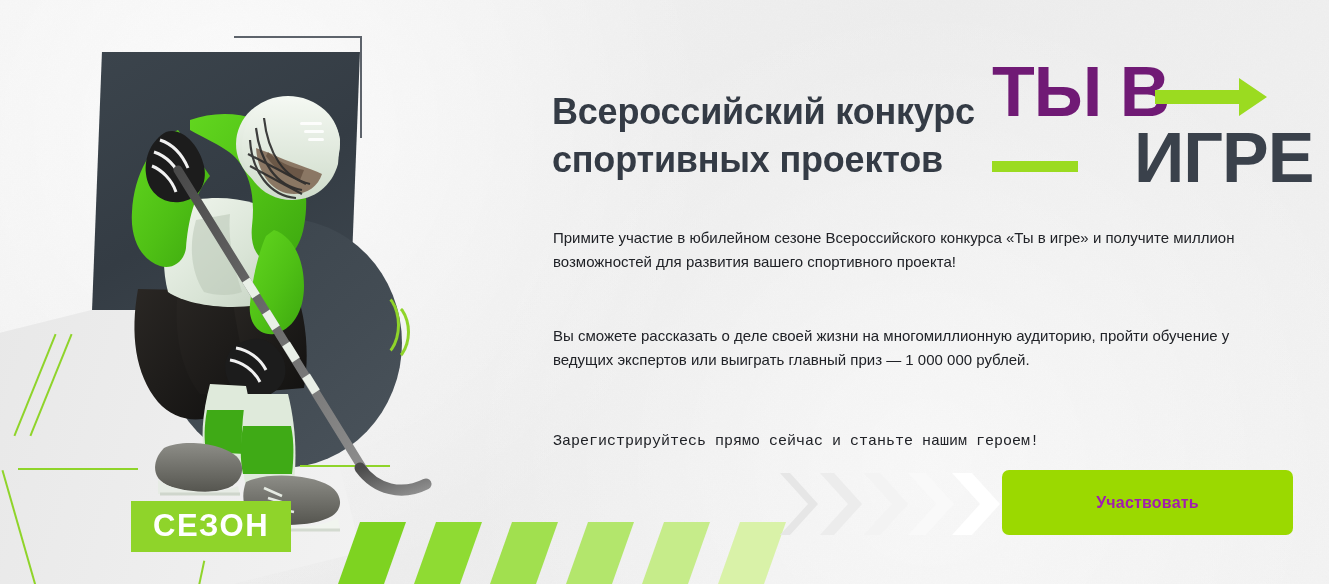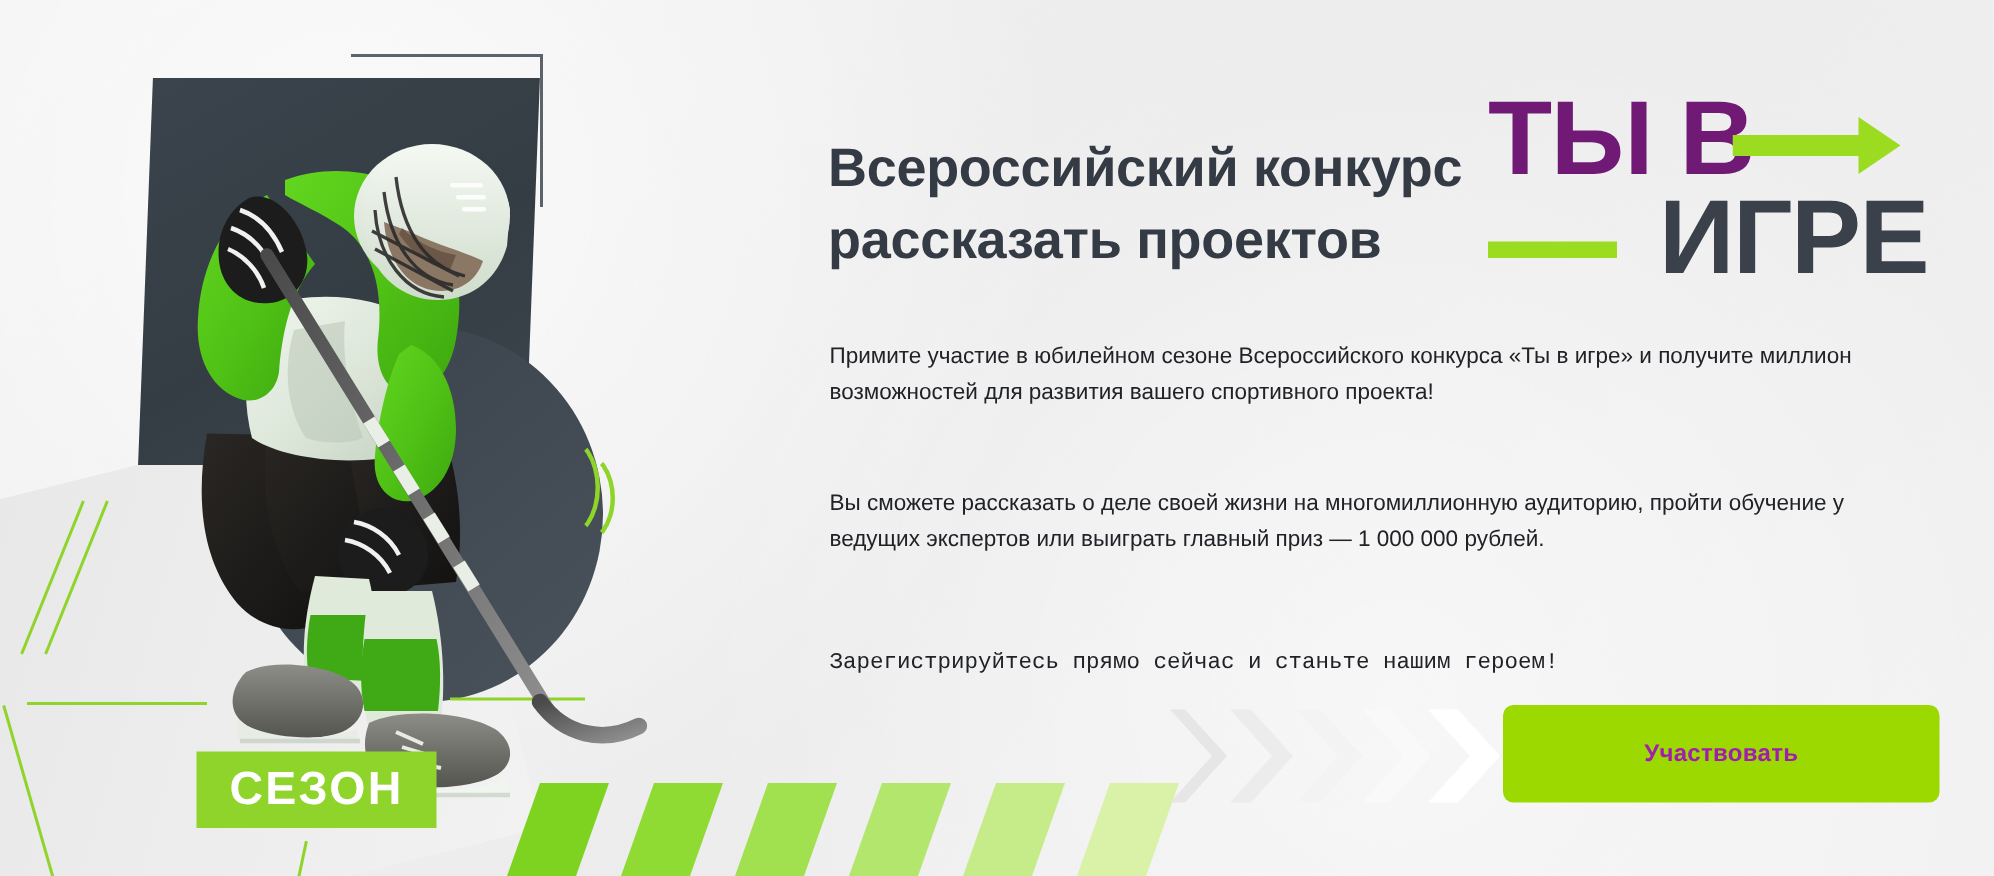--- a/index.html
+++ b/index.html
@@ -102,21 +102,21 @@
 
   .logo { position:absolute; left:440px; top:57px; width:330px; height:130px; }
   .logo-row1 {
     position:absolute; left:0; top:0; display:flex; align-items:center;
   }
   .logo-ty {
     font-size:70px; font-weight:bold; color:#701a75;
     line-height:1; letter-spacing:-1px;
   }
   .logo-arrow { position:absolute; left:163px; top:19px; }
-  .logo-row2 { position:absolute; left:0px; top:66px; display:flex; align-items:center; }
+  .logo-row2 { position:absolute; left:0px; top:66px; display:flex; align-items:center;gap:28px; }
   .logo-dash {
     width:86px; height:11px; background:#9bdb20; margin-right:28px; margin-top:16px;
   }
   .logo-igre {
     font-size:70px; font-weight:bold; color:#3a414b;
     line-height:1; letter-spacing:-1px;
   }
 
   .body-text { position:absolute; left:1px; width:722px; color:#202227;
                font-size:15px; line-height:1.62; }
@@ -329,21 +329,21 @@
       <polygon points="84,4 100,4 128,35 100,66 84,66 112,35" fill="#f3f3f3"></polygon>
       <polygon points="128,4 146,4 174,35 146,66 128,66 156,35" fill="#f9f9f9"></polygon>
       <polygon points="172,4 192,4 220,35 192,66 172,66 200,35" fill="#ffffff"></polygon>
     </g>
   </svg>
 
   <div class="content">
 
     <h1 class="headline">
       <span>Всероссийский конкурс</span><br>
-      <span>рассказать проектов</span>
+      <span>спортивных проектов</span>
     </h1>
 
     <div class="logo">
       <div class="logo-row1">
         <span class="logo-ty">ТЫ В</span>
       </div>
       <svg class="logo-arrow" width="112" height="42" viewBox="0 0 112 42">
         <polygon points="0,14 84,14 84,2 112,21 84,40 84,28 0,28" fill="#9bdb20"></polygon>
       </svg>
       <div class="logo-row2">

